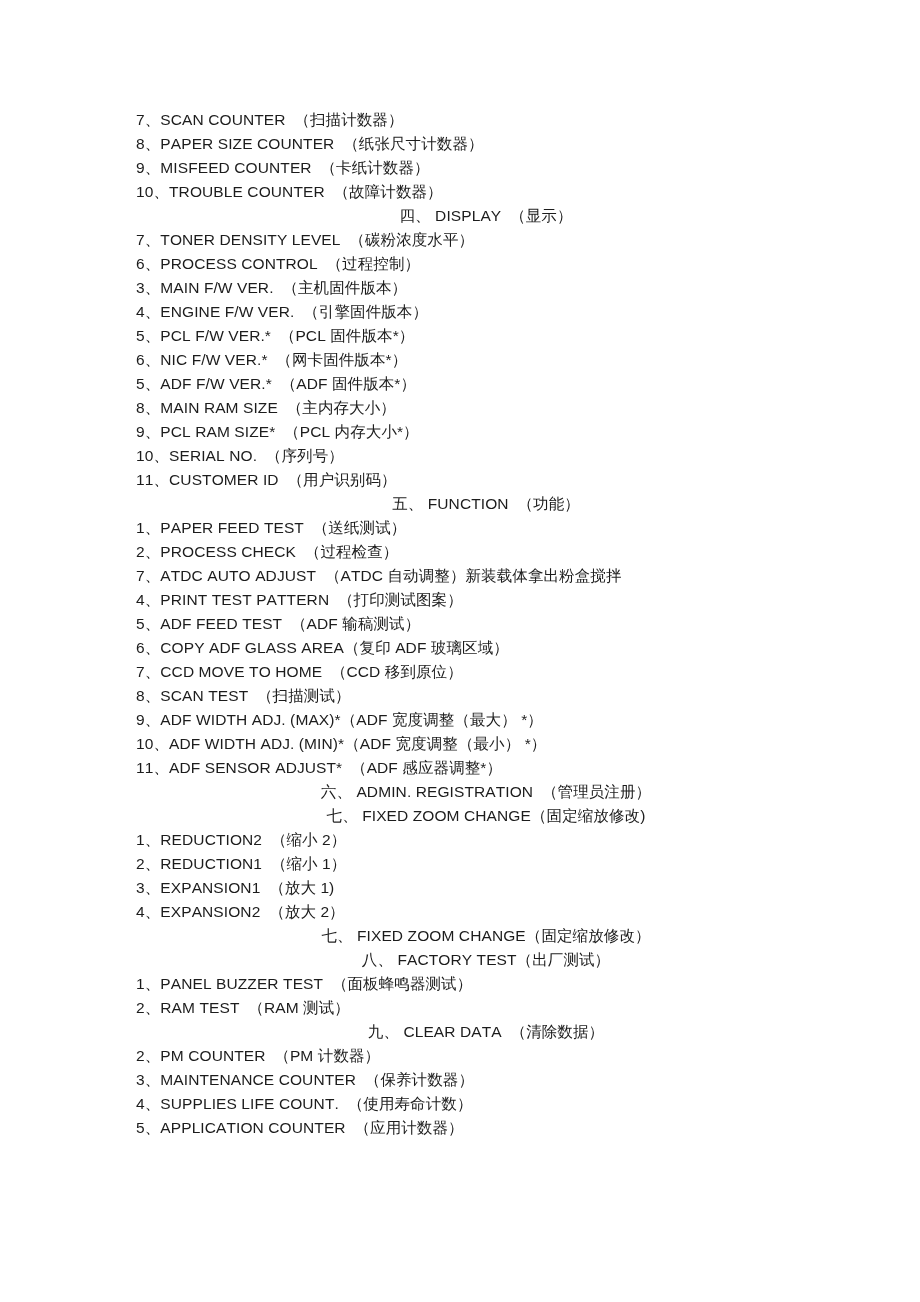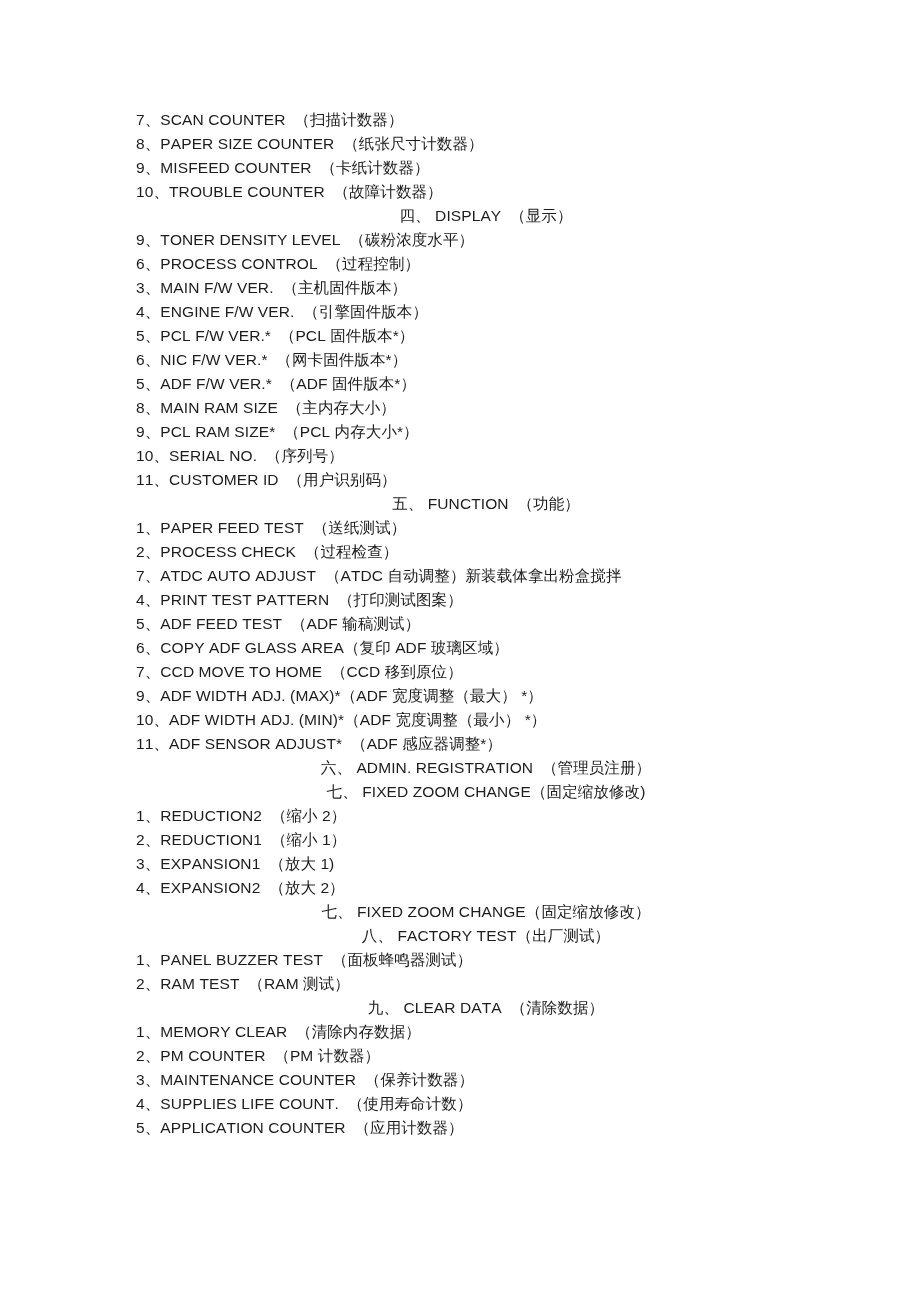--- a/index.html
+++ b/index.html
@@ -48,52 +48,52 @@
 </head>
 <body>
 
 <div class="page">
   <div class="doc-body" id="doc-body">
       <div class="line">7、SCAN COUNTER  （扫描计数器）</div>
       <div class="line">8、PAPER SIZE COUNTER  （纸张尺寸计数器）</div>
       <div class="line">9、MISFEED COUNTER  （卡纸计数器）</div>
       <div class="line">10、TROUBLE COUNTER  （故障计数器）</div>
       <div class="line section">四、 DISPLAY  （显示）</div>
-      <div class="line">9、TONER DENSITY LEVEL  （碳粉浓度水平）</div>
+      <div class="line">7、TONER DENSITY LEVEL  （碳粉浓度水平）</div>
       <div class="line">6、PROCESS CONTROL  （过程控制）</div>
       <div class="line">3、MAIN F/W VER.  （主机固件版本）</div>
       <div class="line">4、ENGINE F/W VER.  （引擎固件版本）</div>
       <div class="line">5、PCL F/W VER.*  （PCL 固件版本*）</div>
       <div class="line">6、NIC F/W VER.*  （网卡固件版本*）</div>
       <div class="line">5、ADF F/W VER.*  （ADF 固件版本*）</div>
       <div class="line">8、MAIN RAM SIZE  （主内存大小）</div>
       <div class="line">9、PCL RAM SIZE*  （PCL 内存大小*）</div>
       <div class="line">10、SERIAL NO.  （序列号）</div>
       <div class="line">11、CUSTOMER ID  （用户识别码）</div>
       <div class="line section">五、 FUNCTION  （功能）</div>
       <div class="line">1、PAPER FEED TEST  （送纸测试）</div>
       <div class="line">2、PROCESS CHECK  （过程检查）</div>
       <div class="line">7、ATDC AUTO ADJUST  （ATDC 自动调整）新装载体拿出粉盒搅拌</div>
       <div class="line">4、PRINT TEST PATTERN  （打印测试图案）</div>
       <div class="line">5、ADF FEED TEST  （ADF 输稿测试）</div>
       <div class="line">6、COPY ADF GLASS AREA（复印 ADF 玻璃区域）</div>
       <div class="line">7、CCD MOVE TO HOME  （CCD 移到原位）</div>
+      <div class="line">8、SCAN TEST  （扫描测试）</div>
       <div class="line">9、ADF WIDTH ADJ. (MAX)*（ADF 宽度调整（最大） *）</div>
       <div class="line">10、ADF WIDTH ADJ. (MIN)*（ADF 宽度调整（最小） *）</div>
       <div class="line">11、ADF SENSOR ADJUST*  （ADF 感应器调整*）</div>
       <div class="line section">六、 ADMIN. REGISTRATION  （管理员注册）</div>
       <div class="line section">七、 FIXED ZOOM CHANGE（固定缩放修改)</div>
       <div class="line">1、REDUCTION2  （缩小 2）</div>
       <div class="line">2、REDUCTION1  （缩小 1）</div>
       <div class="line">3、EXPANSION1  （放大 1)</div>
       <div class="line">4、EXPANSION2  （放大 2）</div>
       <div class="line section">七、 FIXED ZOOM CHANGE（固定缩放修改）</div>
       <div class="line section">八、 FACTORY TEST（出厂测试）</div>
       <div class="line">1、PANEL BUZZER TEST  （面板蜂鸣器测试）</div>
       <div class="line">2、RAM TEST  （RAM 测试）</div>
       <div class="line section">九、 CLEAR DATA  （清除数据）</div>
-      <div class="line">1、MEMORY CLEAR  （清除内存数据）</div>
       <div class="line">2、PM COUNTER  （PM 计数器）</div>
       <div class="line">3、MAINTENANCE COUNTER  （保养计数器）</div>
       <div class="line">4、SUPPLIES LIFE COUNT.  （使用寿命计数）</div>
       <div class="line">5、APPLICATION COUNTER  （应用计数器）</div>
     </div>
 </div>
 
 </body></html>

